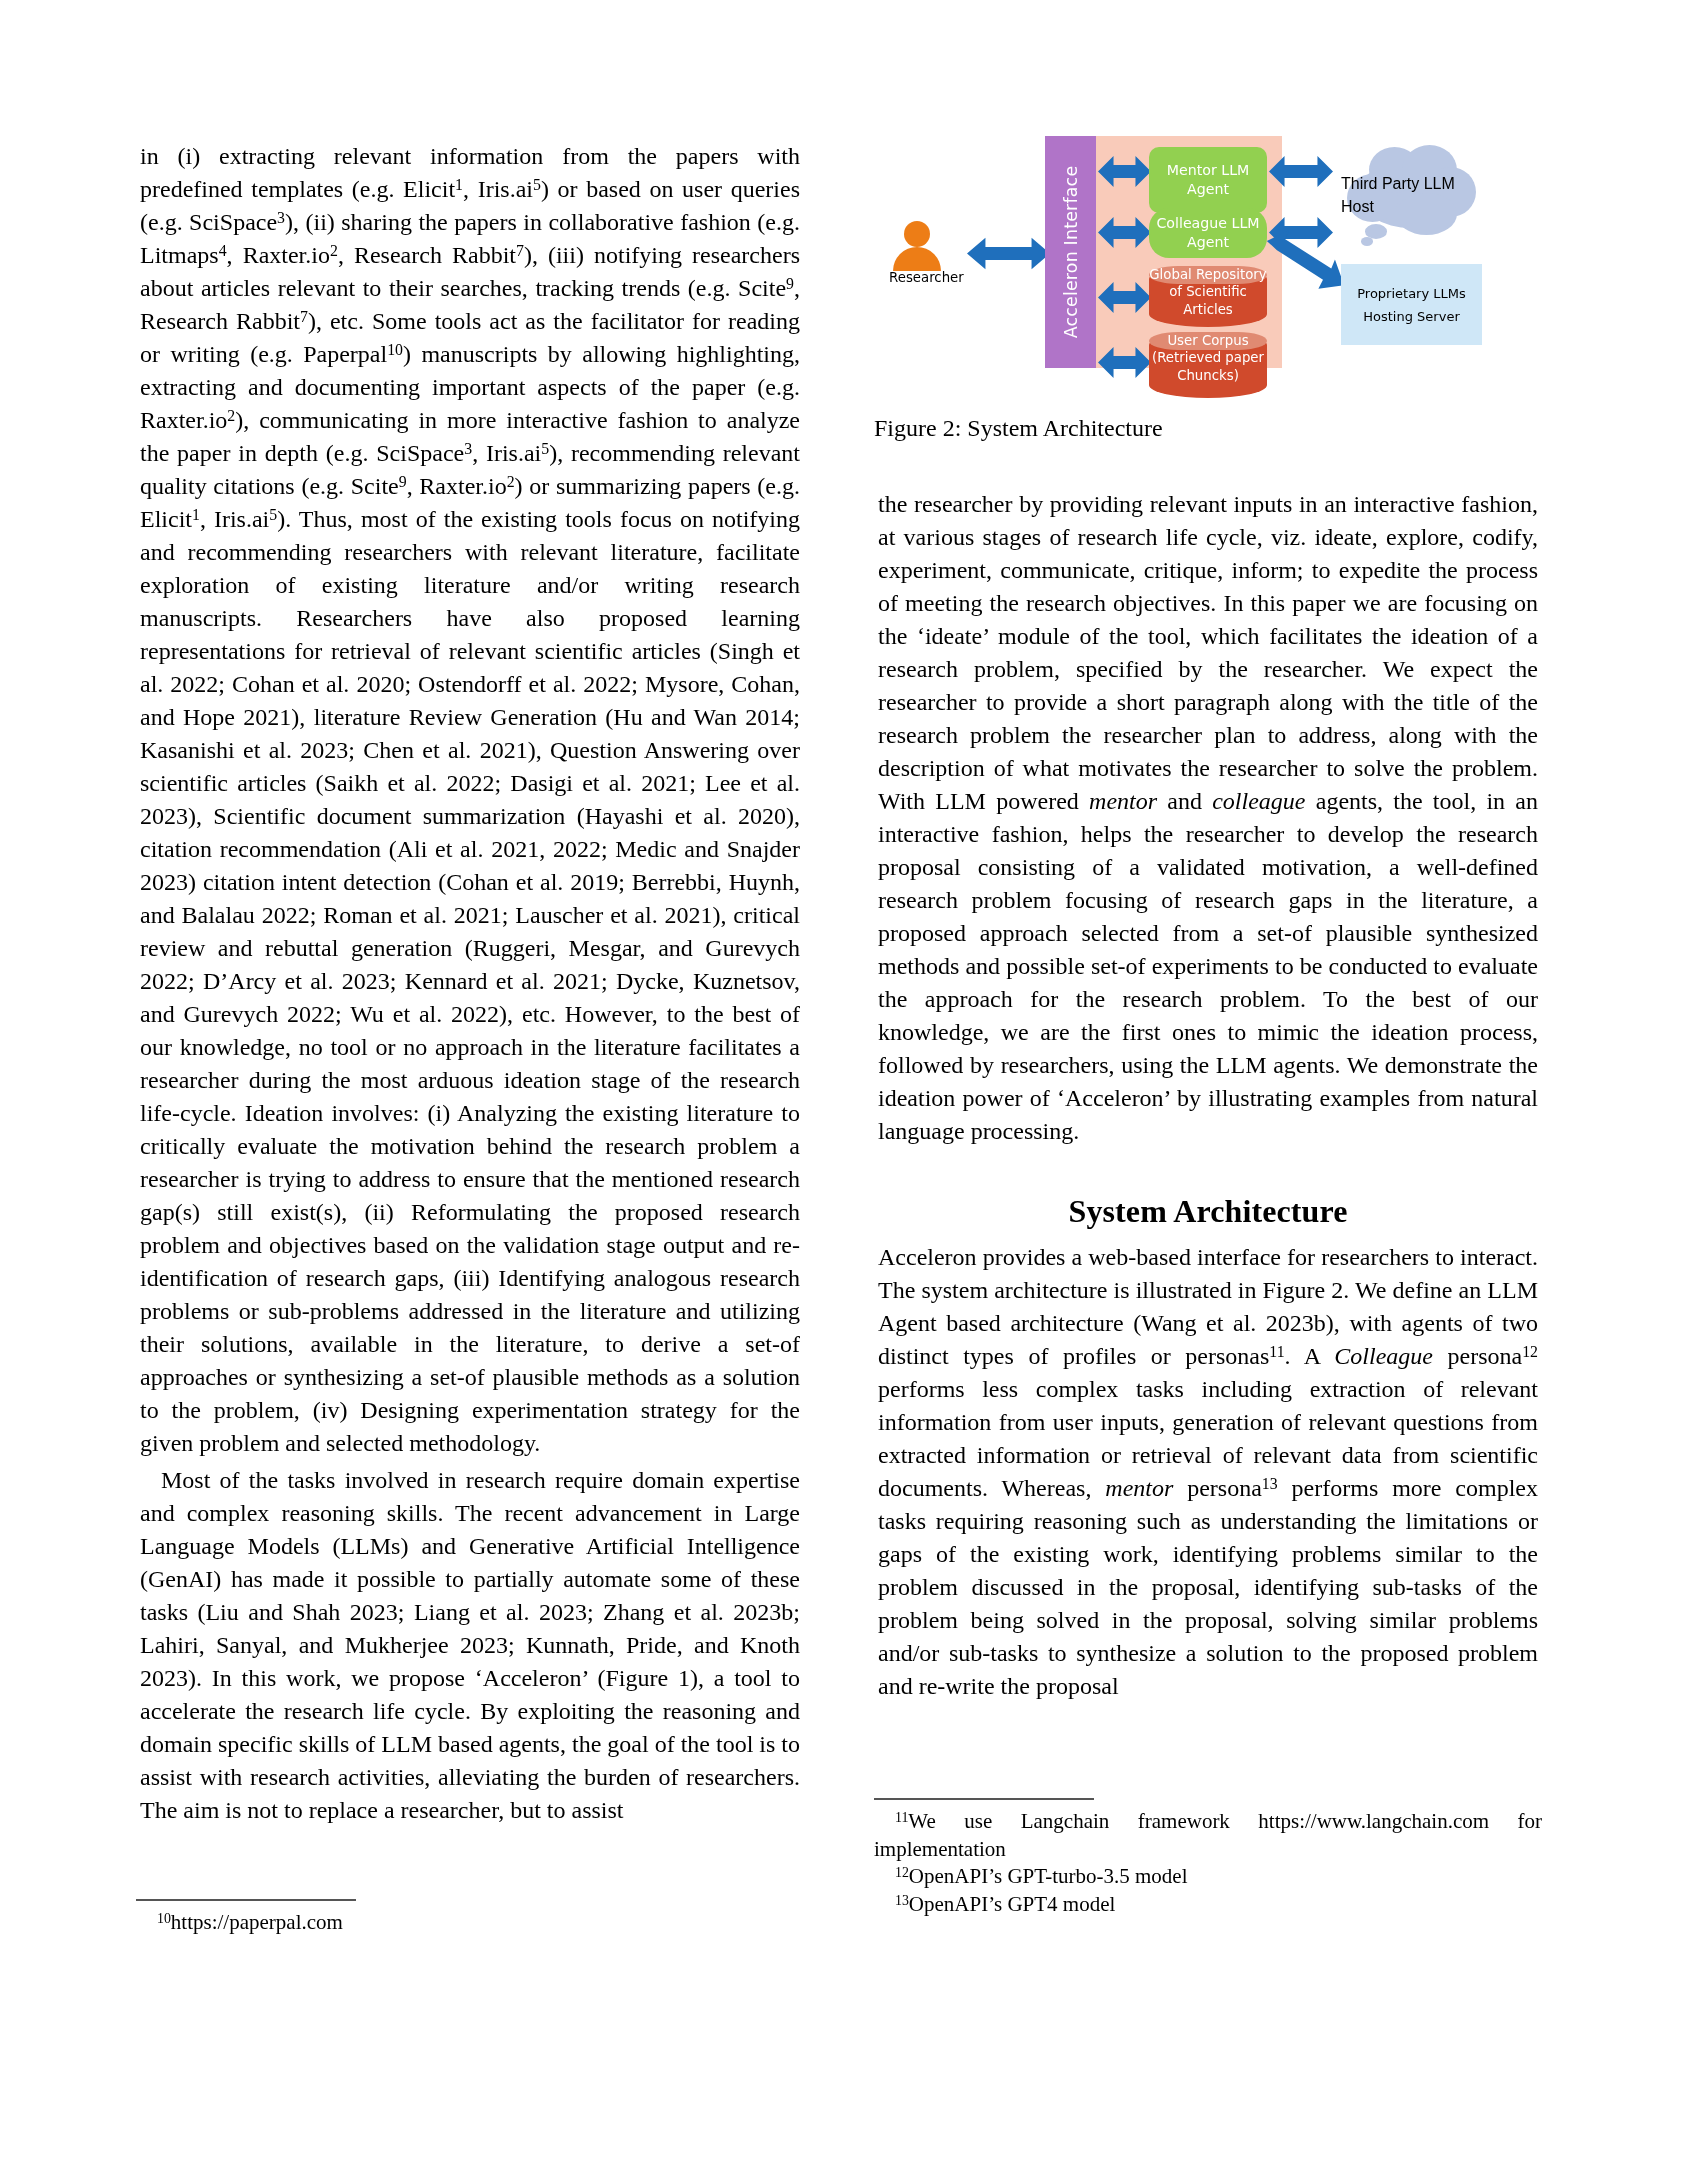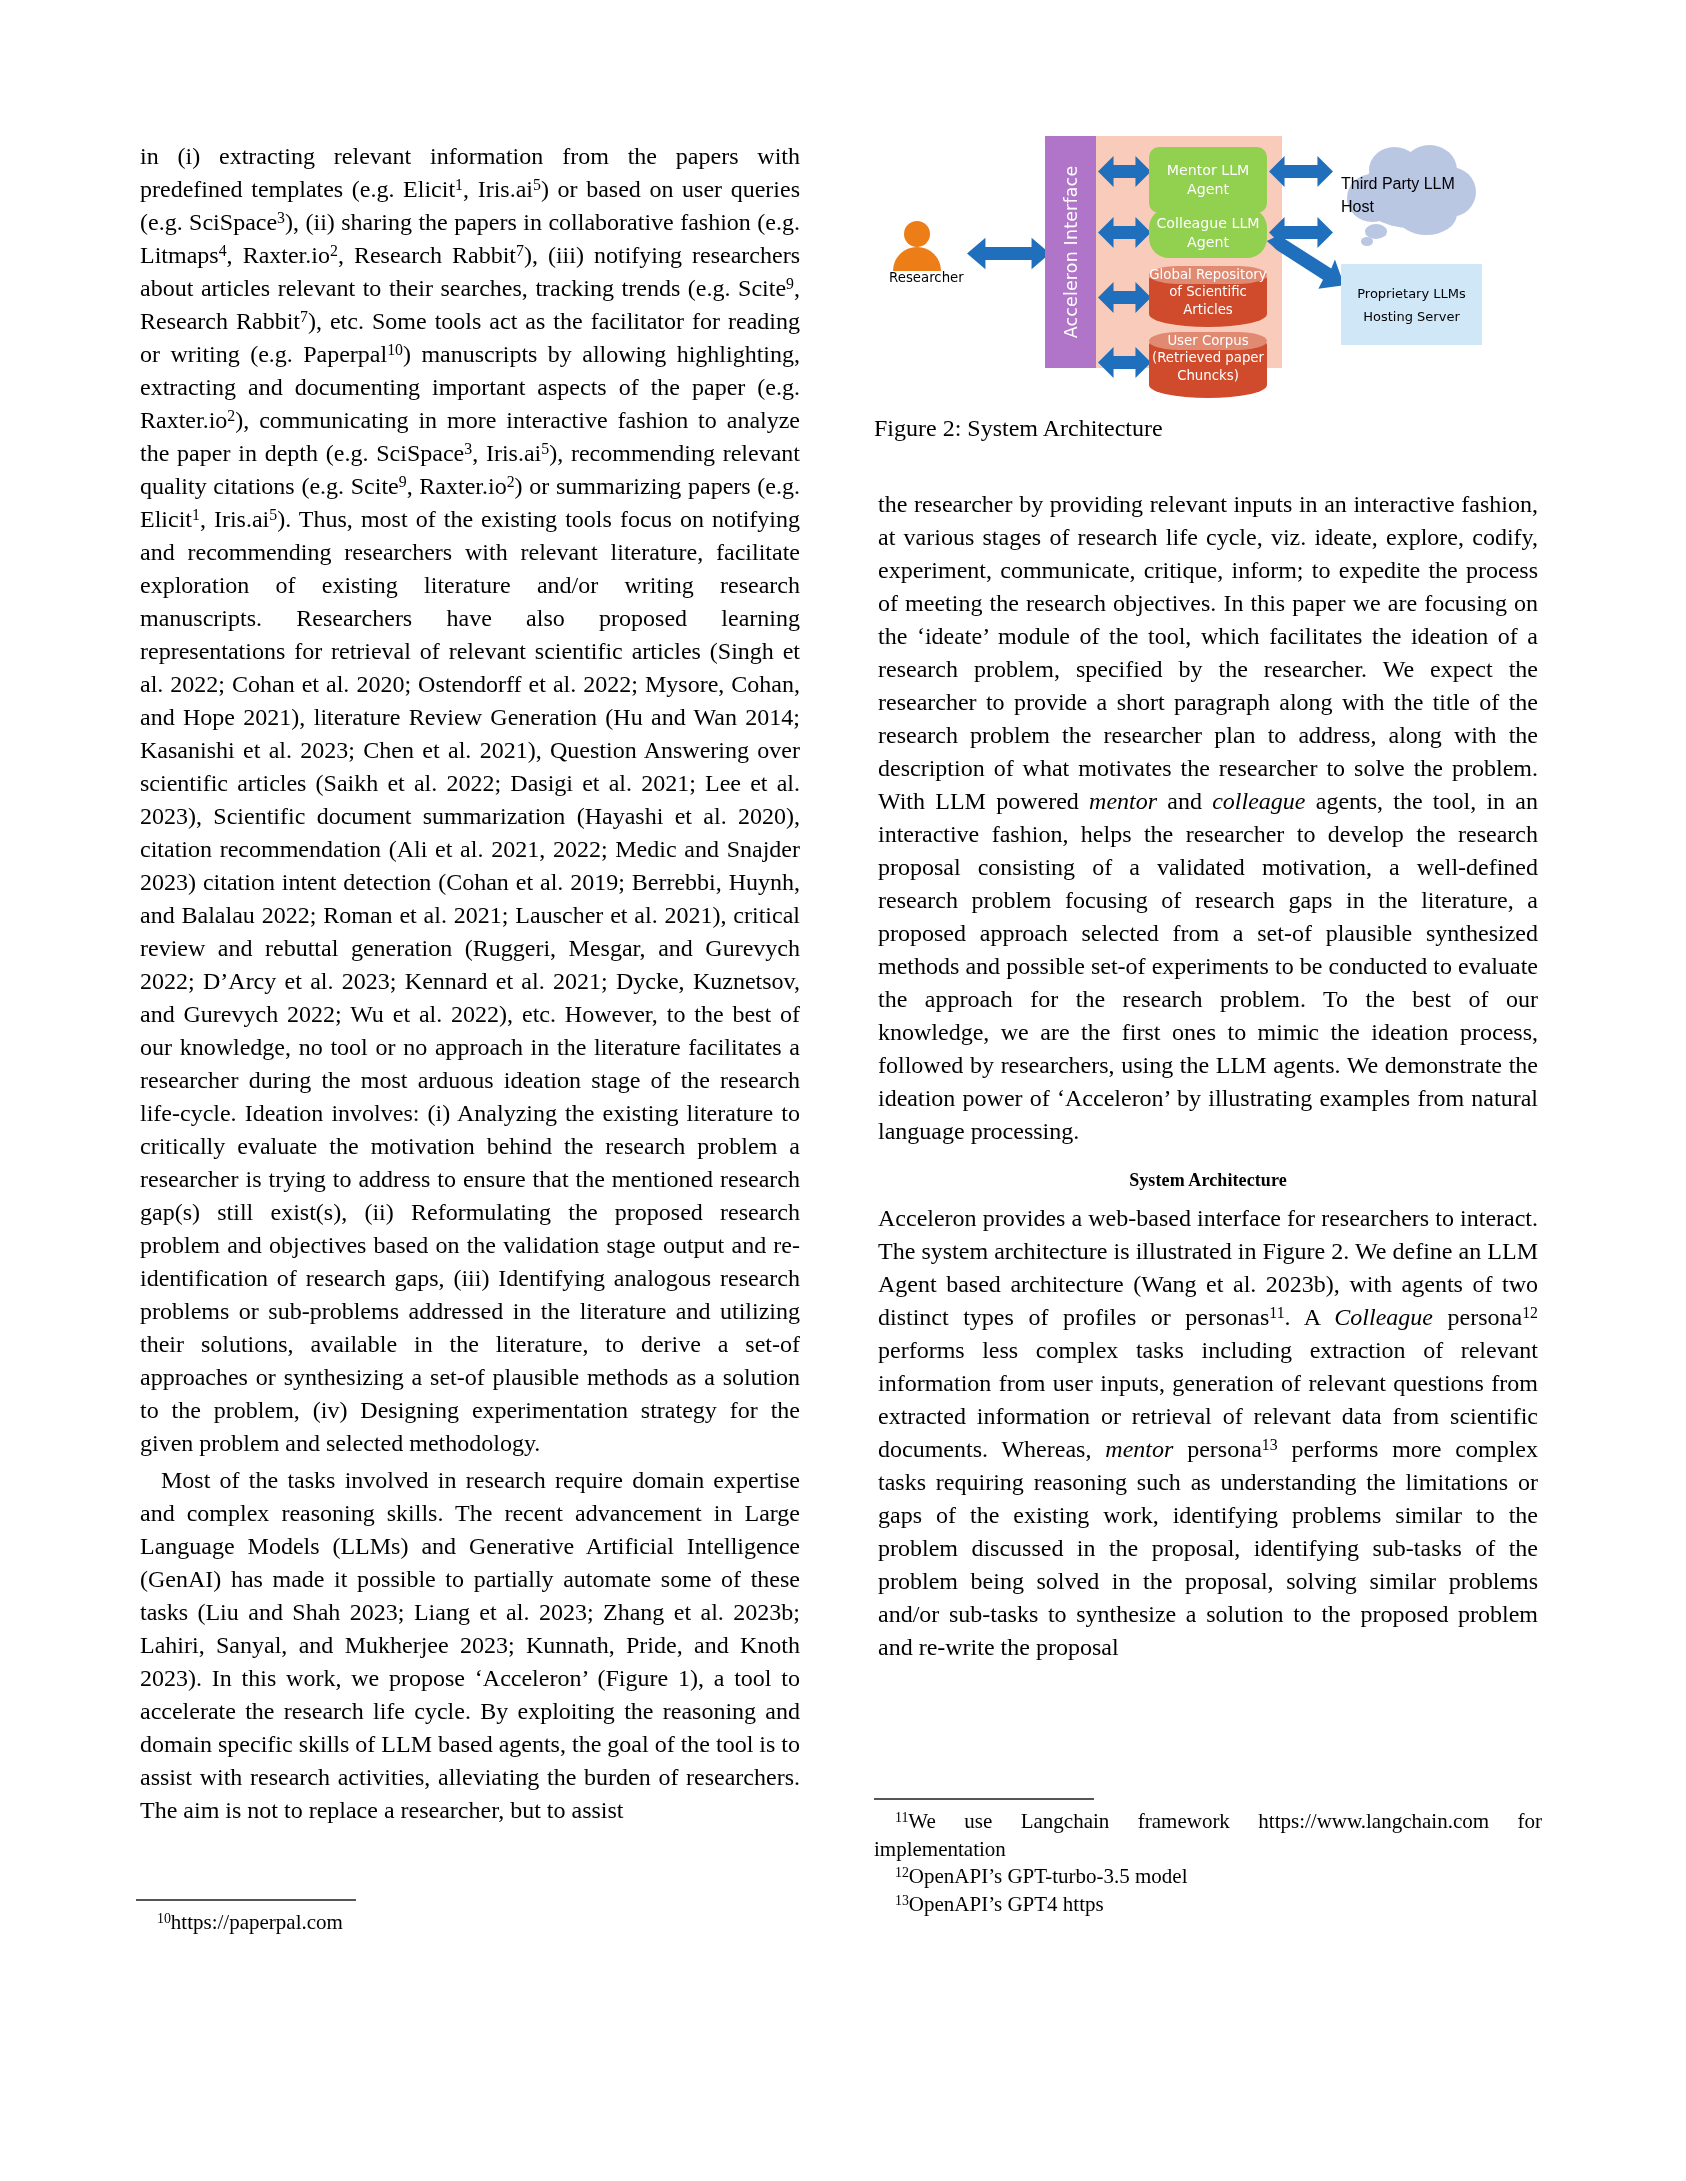--- a/index.html
+++ b/index.html
@@ -44,22 +44,22 @@
 
   sup {
     font-size: 0.66em;
     vertical-align: 0.45em;
     line-height: 0;
   }
   i, em { font-style: italic; }
 
   
   h2.section-heading {
-    margin: 22px 0 11px 0;
-    font-size: 18px;
+    margin: 45px 0 11px 0;
+    font-size: 32px;
     font-weight: bold;
     text-align: center;
     letter-spacing: 0.1px;
   }
 
   
   .figure-block {
     position: relative;
     width: 668px;
     margin-bottom: 0;
@@ -348,17 +348,17 @@
 
     <h2 class="section-heading">System Architecture</h2>
 
     <p class="body-text">Acceleron provides a web-based interface for researchers to interact. The system architecture is illustrated in Figure 2. We define an LLM Agent based architecture (Wang et al. 2023b), with agents of two distinct types of profiles or personas<sup>11</sup>. A <i>Colleague</i> persona<sup>12</sup> performs less complex tasks including extraction of relevant information from user inputs, generation of relevant questions from extracted information or retrieval of relevant data from scientific documents. Whereas, <i>mentor</i> persona<sup>13</sup> performs more complex tasks requiring reasoning such as understanding the limitations or gaps of the existing work, identifying problems similar to the problem discussed in the proposal, identifying sub-tasks of the problem being solved in the proposal, solving similar problems and/or sub-tasks to synthesize a solution to the proposed problem and re-write the proposal</p>
   </div>
 
   <div class="fn-right footnote-area">
     <div class="footnote-rule"></div>
     <p class="footnote ind"><sup>11</sup><span>We use Langchain framework https://www.langchain.com for implementation</span></p>
     <p class="footnote ind"><sup>12</sup><span>OpenAPI’s GPT-turbo-3.5 model</span></p>
-    <p class="footnote ind"><sup>13</sup><span>OpenAPI’s GPT4 https</span></p>
+    <p class="footnote ind"><sup>13</sup><span>OpenAPI’s GPT4 model</span></p>
   </div>
 
 </div>
 
 
 </body></html>

